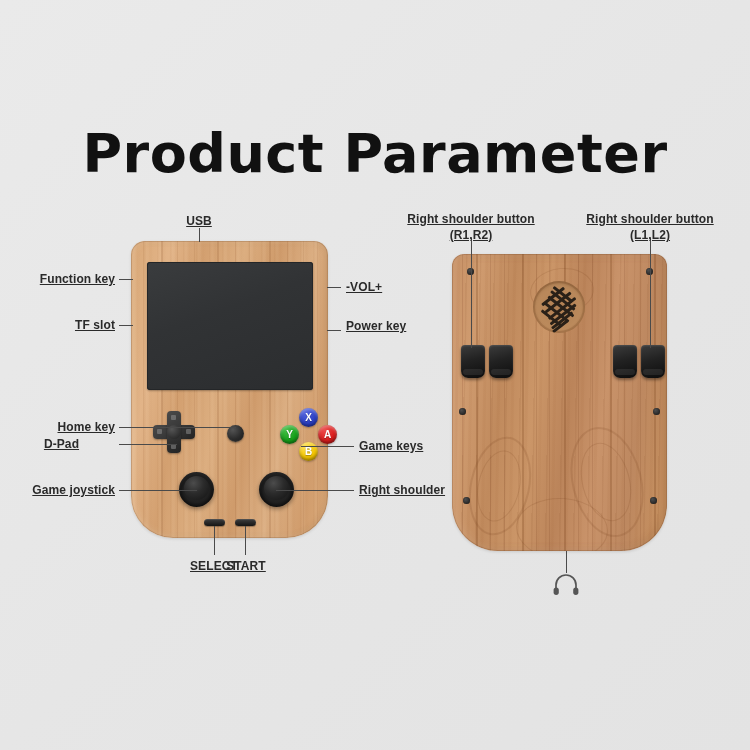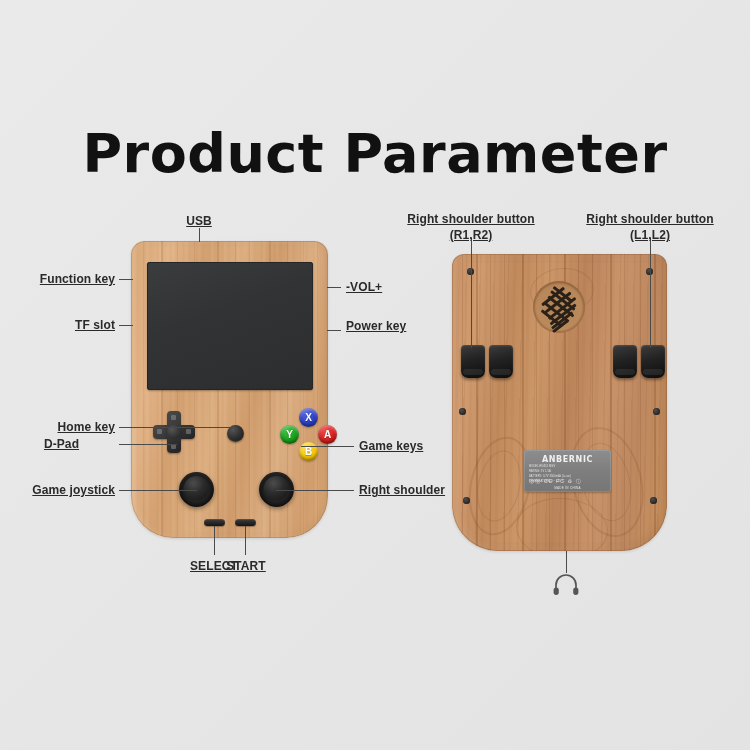--- a/index.html
+++ b/index.html
@@ -447,29 +447,20 @@
   <div class="shoulder" style="left:613px; top:345px;"></div>
   <div class="shoulder" style="left:641px; top:345px;"></div>
 
   <div class="screw" style="left:467px; top:268px;"></div>
   <div class="screw" style="left:646px; top:268px;"></div>
   <div class="screw" style="left:459px; top:408px;"></div>
   <div class="screw" style="left:653px; top:408px;"></div>
   <div class="screw" style="left:463px; top:497px;"></div>
   <div class="screw" style="left:650px; top:497px;"></div>
 
-  <div class="sticker">
-    <div class="brand">ANBERNIC</div>
-    <div class="tiny" style="top:15px">MODEL:RG351 MGV</div>
-    <div class="tiny" style="top:20px">RATING: 5V     1.5A</div>
-    <div class="tiny" style="top:25px">BATTERY: 3.7V 3500mAh (Li-ion)</div>
-    <div class="tiny" style="top:30px">TEMPERATURE: 0 ~ +45 °C</div>
-    <div class="certs">ⓒⓔ CE FC ♻ ⓘ</div>
-    <div class="madein">MADE IN CHINA</div>
-  </div>
 
   <div class="hp-icon">
     <svg viewBox="0 0 28 24" width="28" height="24">
       <path d="M4 17 V13 A10 10 0 0 1 24 13 V17" fill="none" stroke="#555555" stroke-width="1.7" stroke-linecap="round"></path>
       <rect x="1.6" y="15.5" width="5.2" height="7.4" rx="2.6" fill="#555555"></rect>
       <rect x="21.2" y="15.5" width="5.2" height="7.4" rx="2.6" fill="#555555"></rect>
     </svg>
   </div>
 
   <div class="ln v" style="left:199px; top:228px; height:14px;"></div>

